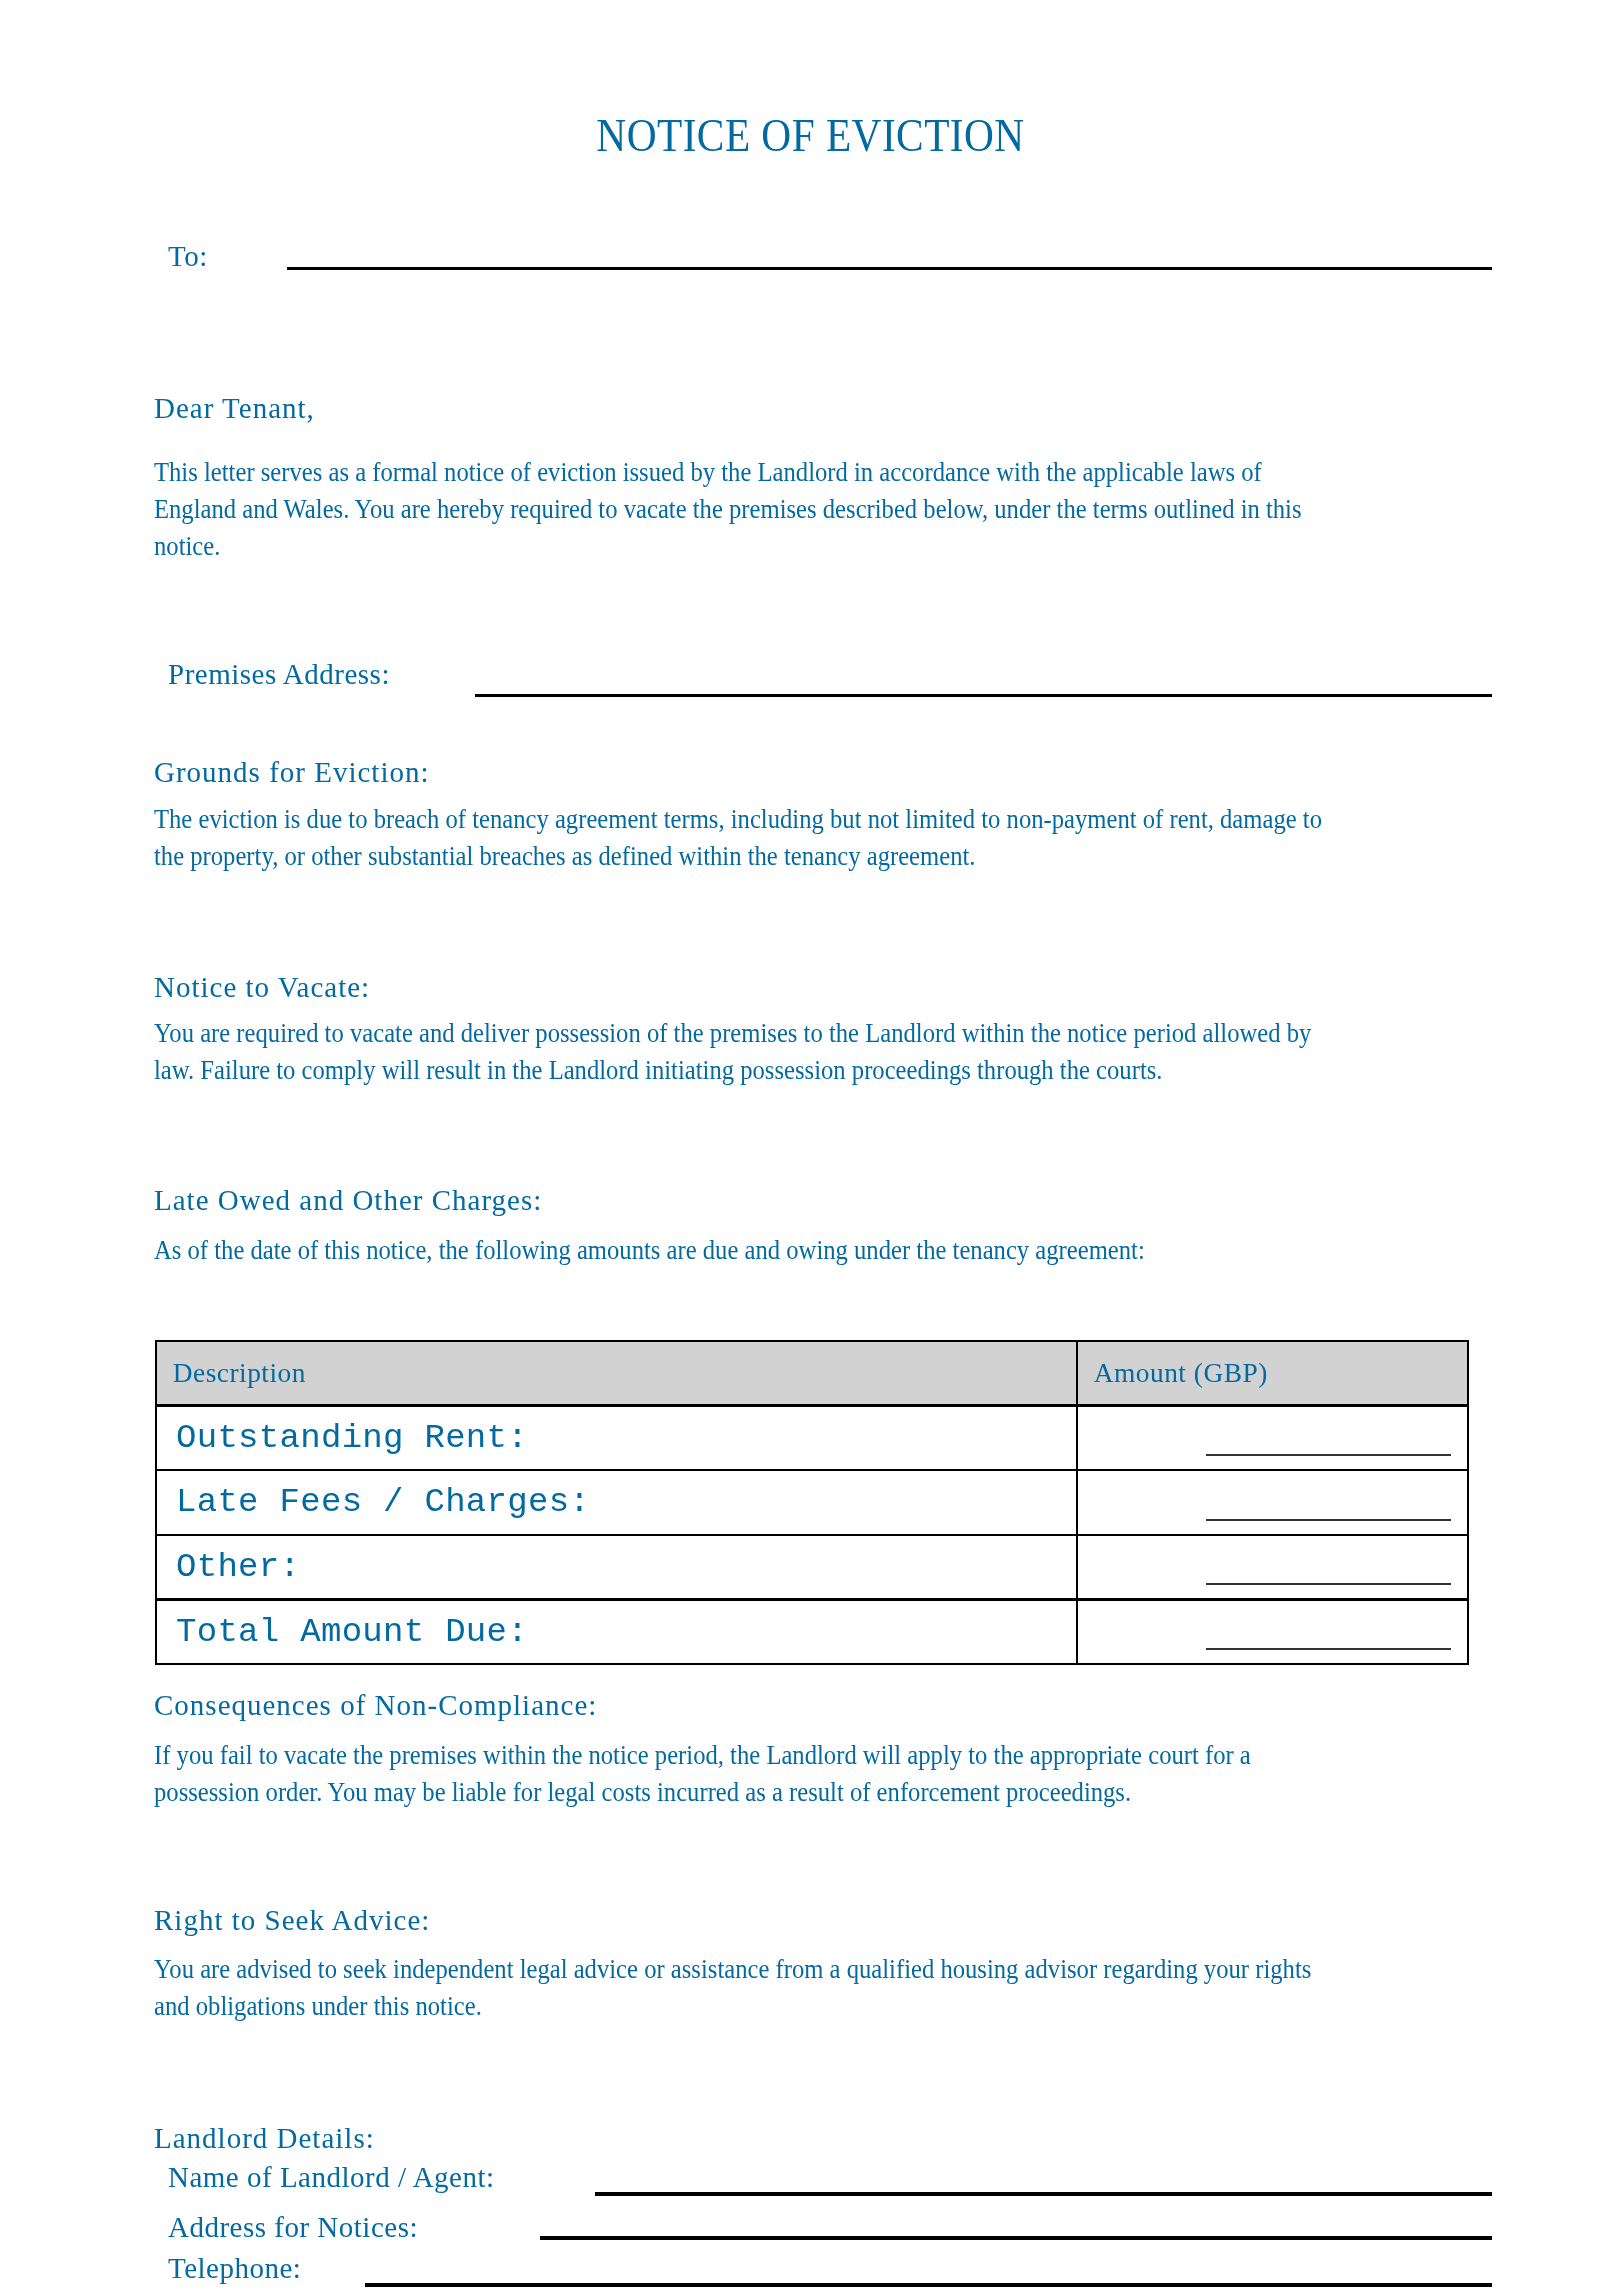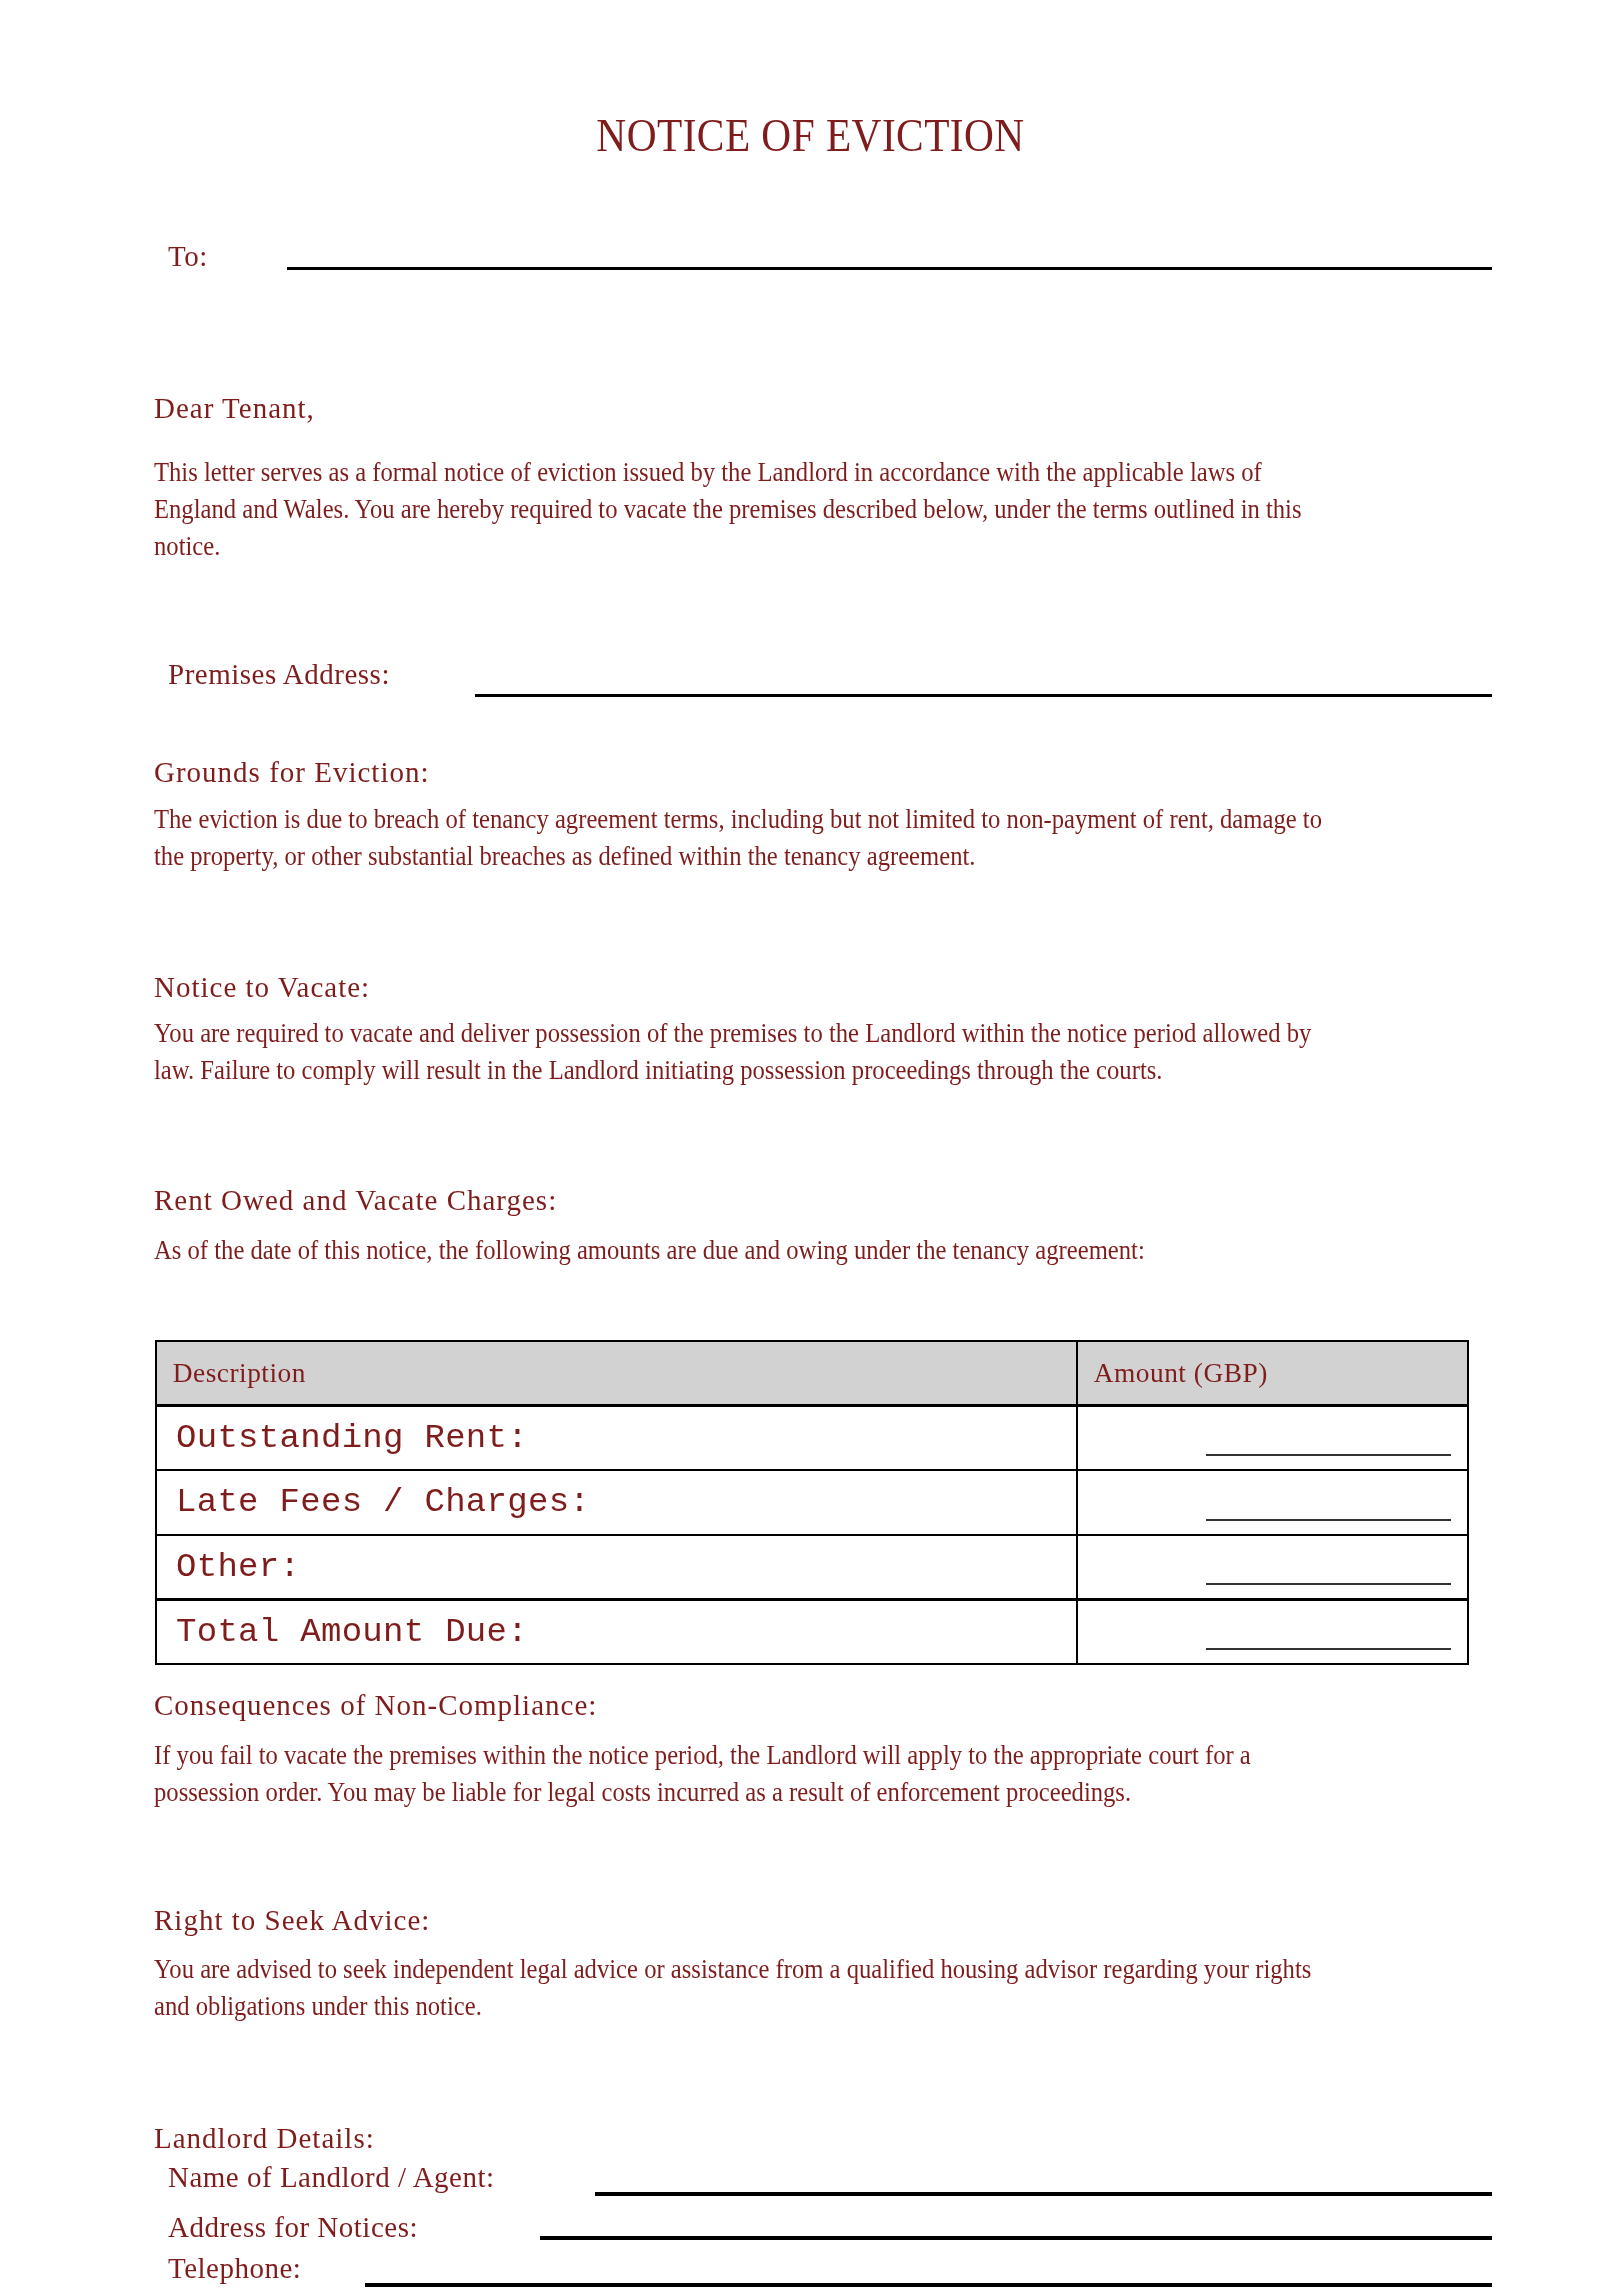--- a/index.html
+++ b/index.html
@@ -3,21 +3,21 @@
 <meta charset="utf-8">
 <style>
   html, body { margin: 0; padding: 0; background: #ffffff; }
   .page {
     position: relative;
     width: 1621px;
     height: 2293px;
     background: #ffffff;
     overflow: hidden;
     font-family: "Liberation Serif", "DejaVu Serif", serif;
-    color: #7f1d1d;
+    color: #0369a1;
   }
   .title {
     position: absolute;
     top: 108px; left: 0; right: 0;
     text-align: center;
     font-size: 47px;
     font-weight: normal;
     margin: 0;
     letter-spacing: 0.5px;
     transform: scaleX(0.88);
@@ -125,21 +125,21 @@
   </div>
 
   <div class="h" style="top:754px">Grounds for Eviction:</div>
   <div class="para" style="top:800px">The eviction is due to breach of tenancy agreement terms, including but not limited to non-payment of rent, damage to
 the property, or other substantial breaches as defined within the tenancy agreement.</div>
 
   <div class="h" style="top:969px">Notice to Vacate:</div>
   <div class="para" style="top:1014px">You are required to vacate and deliver possession of the premises to the Landlord within the notice period allowed by
 law. Failure to comply will result in the Landlord initiating possession proceedings through the courts.</div>
 
-  <div class="h" style="top:1182px">Rent Owed and Vacate Charges:</div>
+  <div class="h" style="top:1182px">Late Owed and Other Charges:</div>
   <div class="para" style="top:1231px">As of the date of this notice, the following amounts are due and owing under the tenancy agreement:</div>
 
   <table class="tbl">
     <colgroup>
         <col class="col-desc">
         <col class="col-amt">
       </colgroup>
     <thead>
       <tr>
         <th>Description</th>

